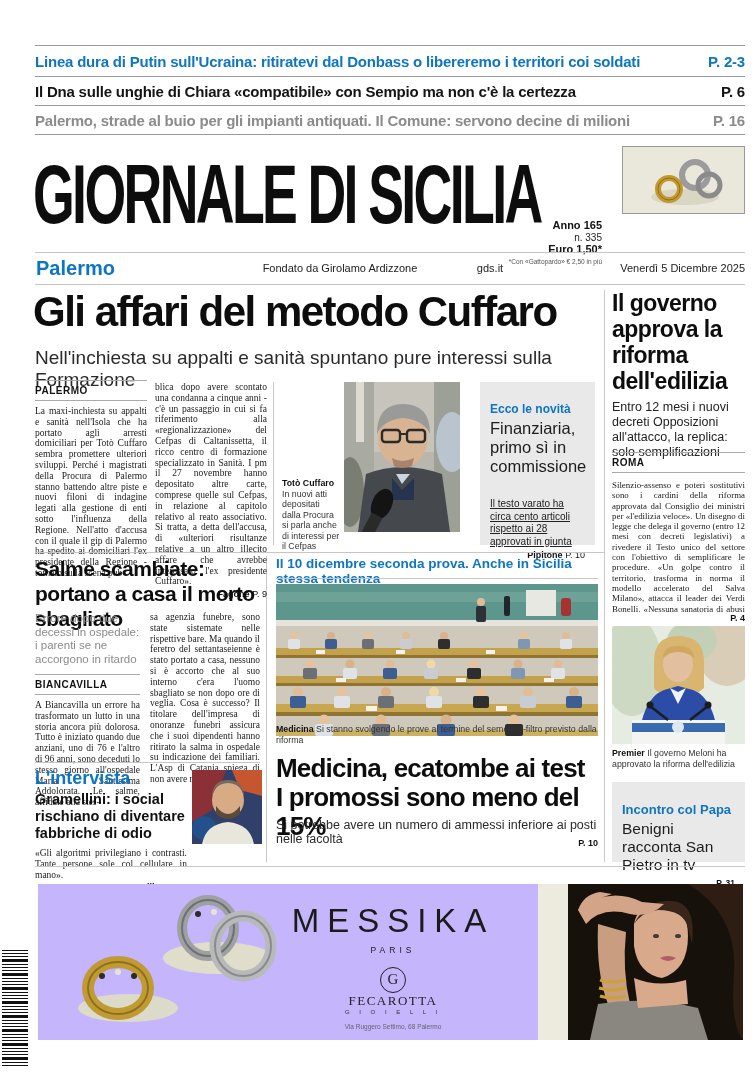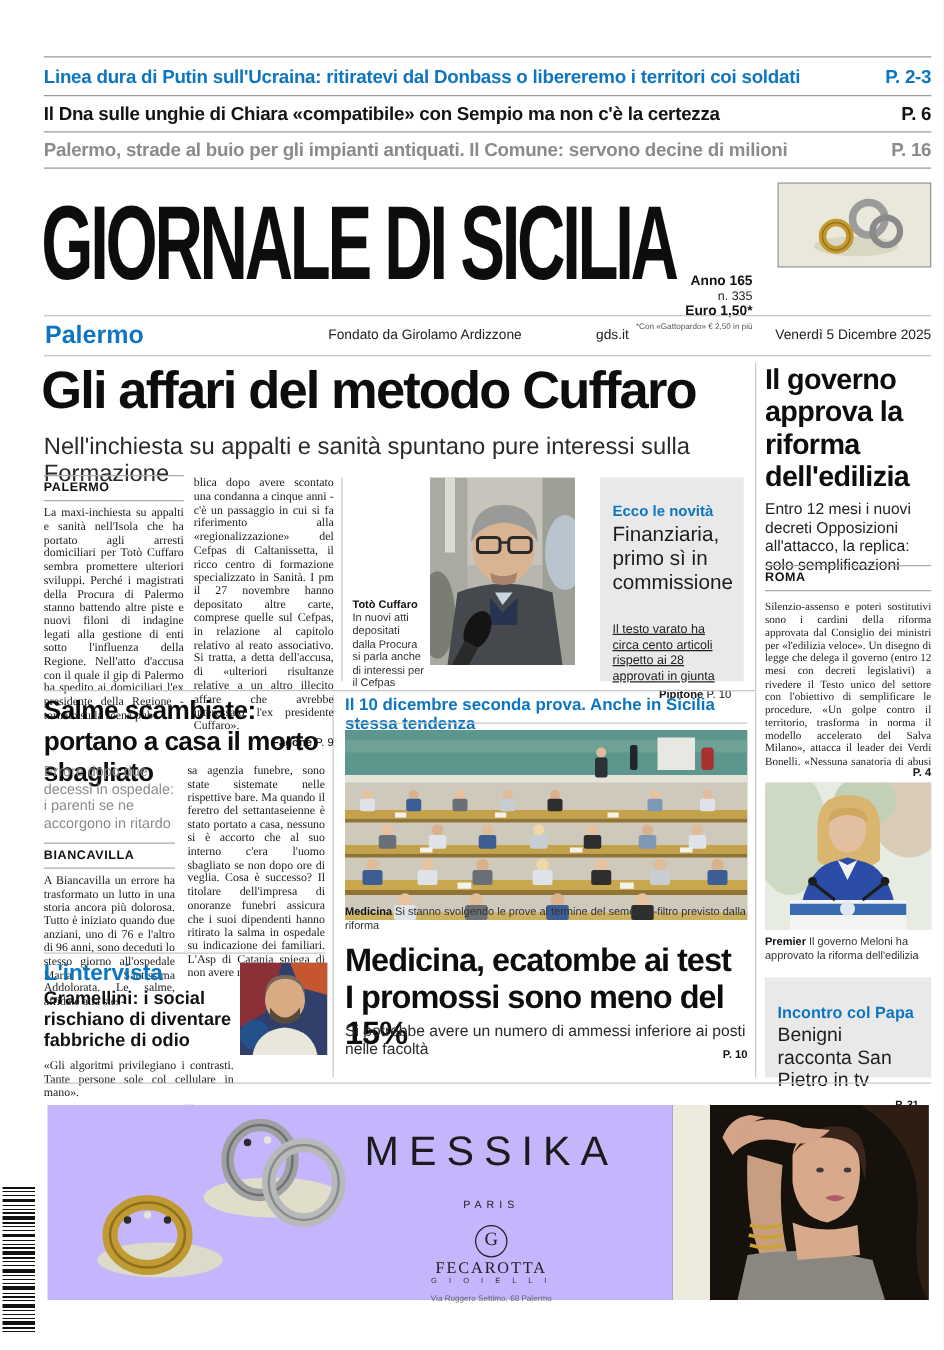--- a/index.html
+++ b/index.html
@@ -52,21 +52,21 @@
   
   .sec-hl{font-weight:bold;color:#0d0d0d;letter-spacing:-0.5px;}
   .deck-gray{color:#8b8b8b;font-size:11.5px;line-height:13.5px;}
 
   .photo{position:absolute;overflow:hidden;background:#ccc;}
   .photo svg{display:block;}
 
   
   .ad{position:absolute;left:38px;top:884px;width:705px;height:156px;background:#c4b5fd;}
   .messika{font-size:33px;letter-spacing:8px;color:#1b1b1b;font-weight:400;}
-  .paris{font-size:8.5px;letter-spacing:4px;color:#1b1b1b;margin-top:18px;}
+  .paris{font-size:8.5px;letter-spacing:4px;color:#1b1b1b;margin-top:5px;}
   .fec{font-family:"Liberation Serif",serif;font-size:13px;letter-spacing:1.5px;color:#222;}
   .fecsub{font-size:6px;letter-spacing:4px;color:#333;}
   .addr{font-size:6.5px;color:#666;margin-top:8px;}
 
   .barcode-wrap{position:absolute;left:2px;top:948px;width:32px;height:122px;}
   .barcode{width:118px;height:26px;transform:rotate(-90deg) translate(-118px,0);transform-origin:top left;
            background:repeating-linear-gradient(90deg,#111 0 1px,#fff 1px 3px,#111 3px 4px,#fff 4px 6px,#111 6px 9px,#fff 9px 11px,#111 11px 12px,#fff 12px 14px);}
   .barcode-digits{position:absolute;left:-1px;top:-7px;font-size:5.5px;font-family:"DejaVu Sans Mono",monospace;color:#111;letter-spacing:0.5px;}
 </style>
 </head>

